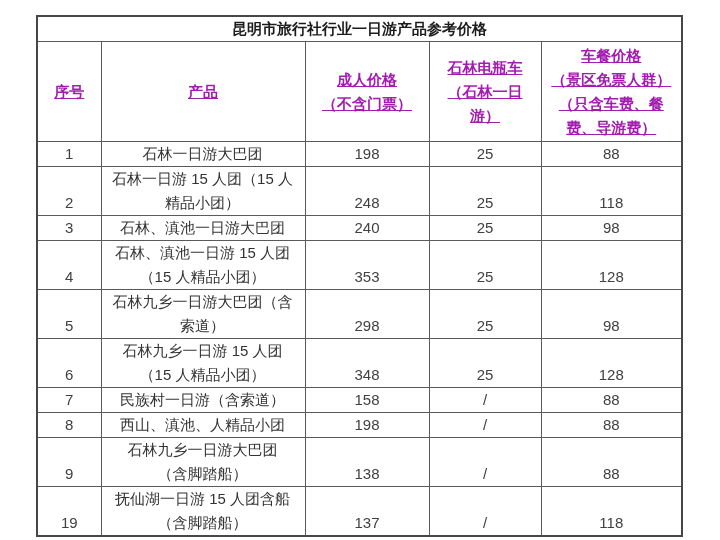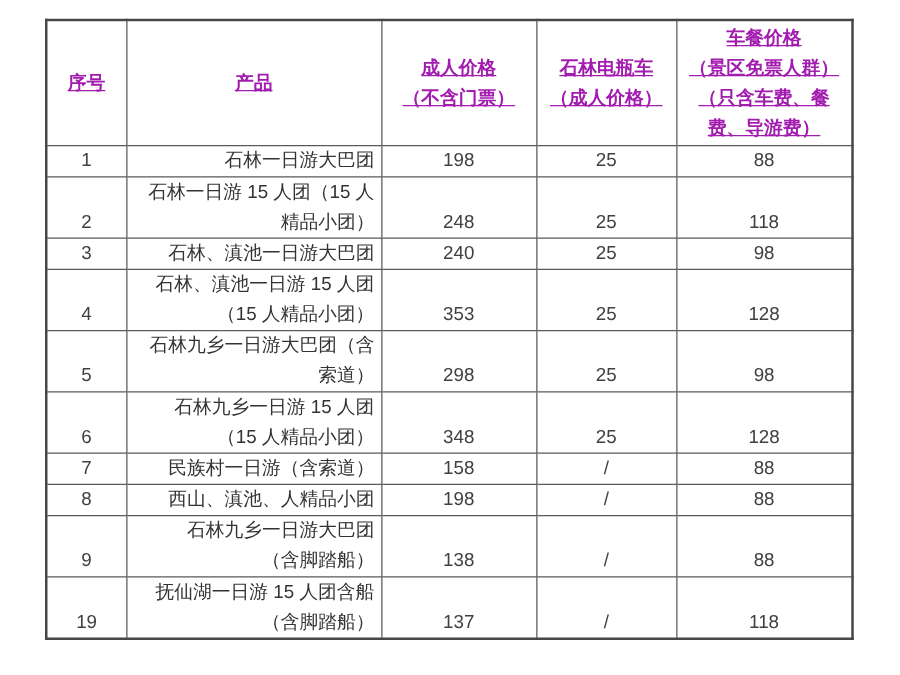--- a/index.html
+++ b/index.html
@@ -51,46 +51,49 @@
     color: #a21caf;
     padding: 0 4px;
     text-decoration: underline;
   }
   tbody.data-rows td {
     vertical-align: bottom;
     text-align: center;
     color: #414141;
   }
   tbody.data-rows td.c1 {
-    text-align: right;
+    text-align: center;
     padding-left: 4px;
     padding-right: 5px;
     color: #333333;
   }
 </style>
 </head>
 <body>
 
 <div class="page">
   <table class="price-table">
     <colgroup>
       <col style="width:64px">
       <col style="width:204px">
       <col style="width:124px">
       <col style="width:112px">
       <col style="width:141px">
     </colgroup>
     <tbody>
+      <tr class="title-row">
+        <td colspan="5">昆明市旅行社行业一日游产品参考价格</td>
+      </tr>
       <tr class="header-row">
         <td>序号</td>
         <td>产品</td>
         <td>成人价格
 （不含门票）</td>
         <td>石林电瓶车
-（成人价格）</td>
+（石林一日游）</td>
         <td>车餐价格
 （景区免票人群）
 （只含车费、餐
 费、导游费）</td>
       </tr>
     </tbody>
     <tbody class="data-rows">
         <tr>
           <td class="c0">1</td>
           <td class="c1">石林一日游大巴团</td>

